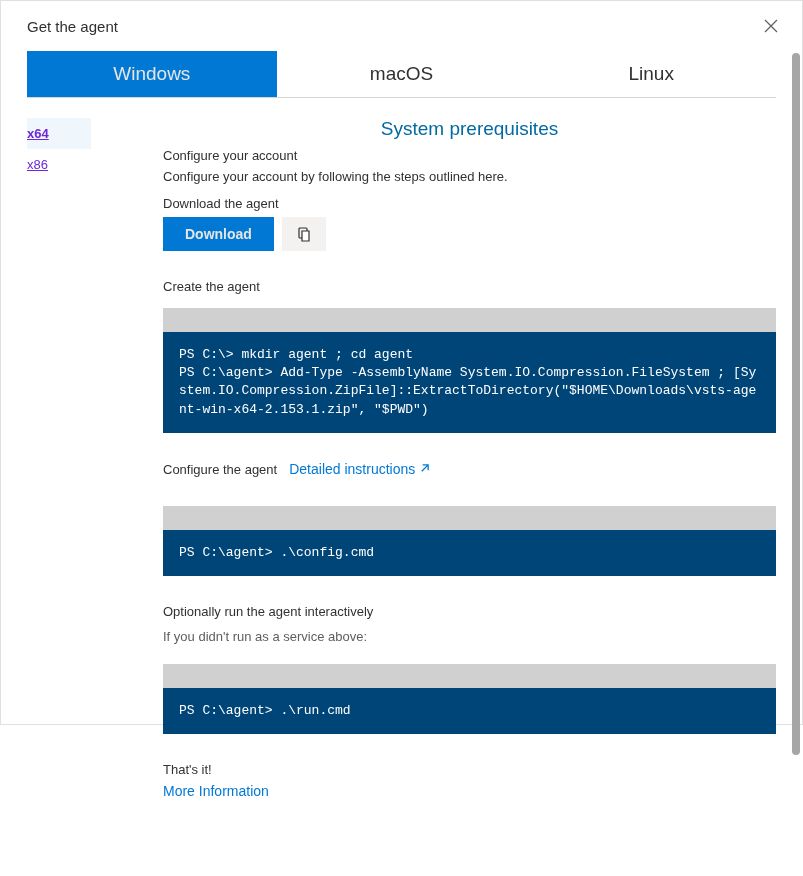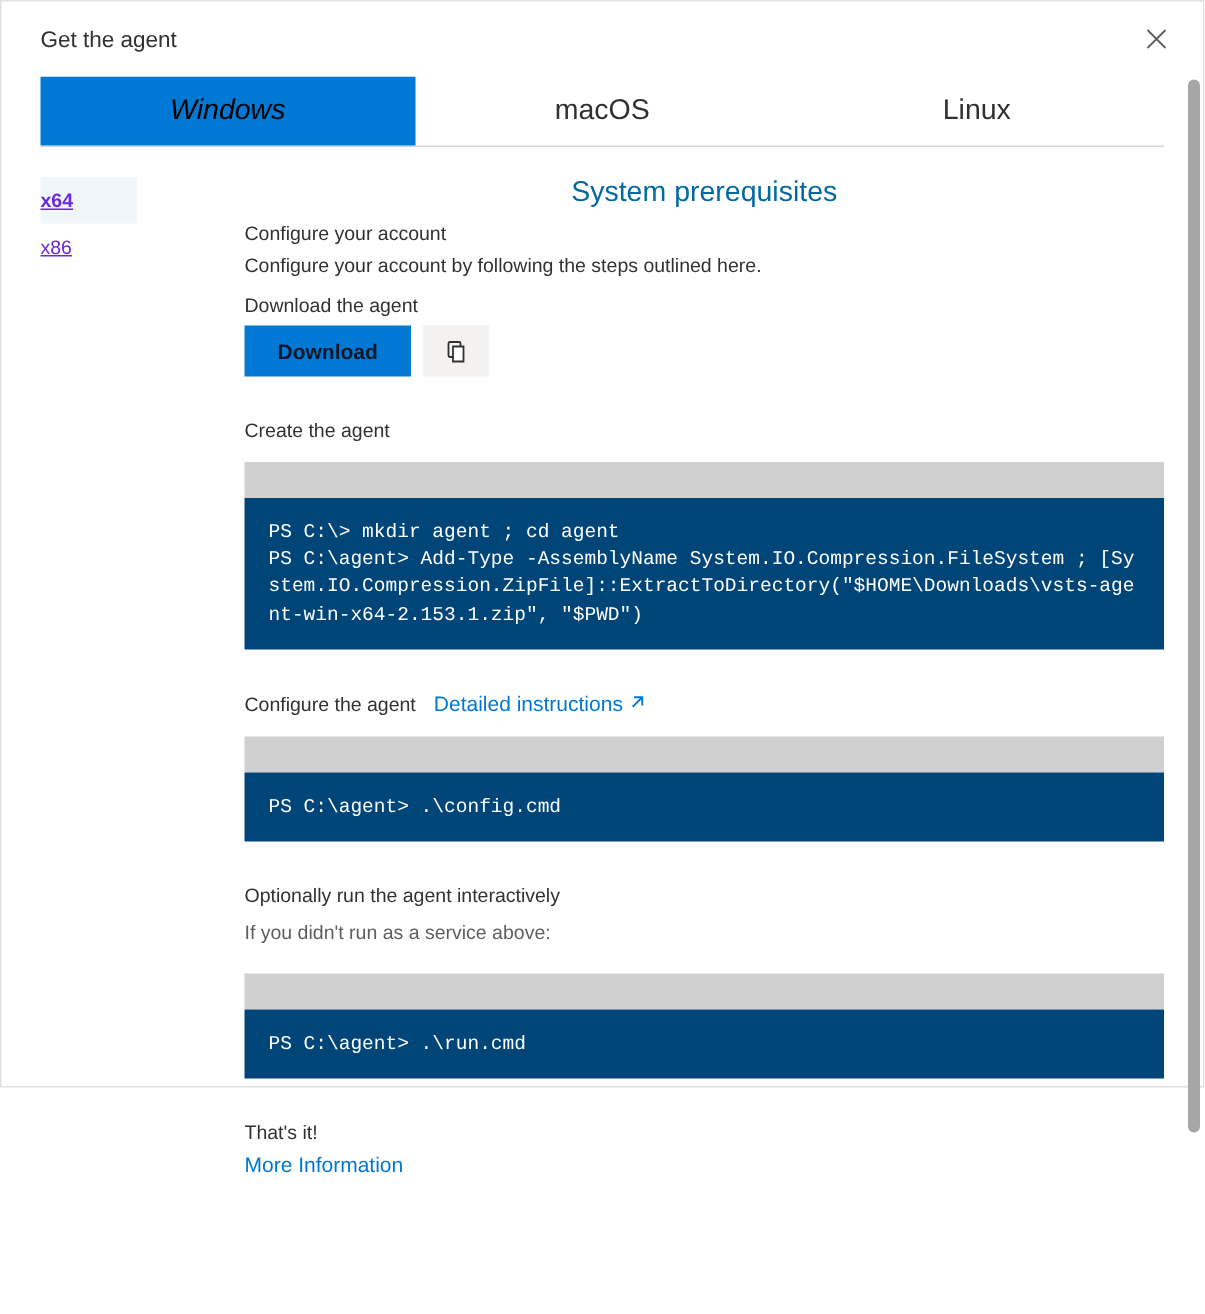--- a/index.html
+++ b/index.html
@@ -53,22 +53,21 @@
     .tab {
       flex: 1;
       text-align: center;
       padding: 12px 0;
       cursor: pointer;
       font-size: 19px;
       color: #323130;
     }
     .tab.active {
       background: #0078d4;
-      color: #000000;
-      font-style: italic;
+      color: #e5e5e5;
     }
     .content-area {
       display: flex;
       padding: 20px 26px 0 26px;
     }
     .arch-sidebar {
       width: 64px;
       flex-shrink: 0;
     }
     .arch-item {
@@ -107,21 +106,21 @@
       color: #323130;
       margin-bottom: 12px;
     }
     .download-row {
       display: flex;
       gap: 8px;
       margin-bottom: 28px;
     }
     .download-btn {
       background: #0078d4;
-      color: #0f172a;
+      color: #e5e5e5;
       border: none;
       padding: 9px 22px;
       font-size: 14px;
       font-weight: 600;
       cursor: pointer;
     }
     .copy-icon-btn {
       background: #f3f2f1;
       border: none;
       padding: 9px 14px;
@@ -235,21 +234,21 @@
         </div>
 
         <h2 class="section-heading" style="margin-bottom:14px;">Create the agent</h2>
         <div class="code-block-wrapper">
           <div class="code-header"></div>
           <div class="code-body">PS C:\&gt; mkdir agent ; cd agent
 PS C:\agent&gt; Add-Type -AssemblyName System.IO.Compression.FileSystem ; [System.IO.Compression.ZipFile]::ExtractToDirectory("$HOME\Downloads\vsts-agent-win-x64-2.153.1.zip", "$PWD")</div>
         </div>
 
         <div class="configure-row">
-          <h2 class="section-heading" style="margin-bottom:0;">Configure the agent</h2>
+          <h2 class="section-heading" style="margin-bottom:15px;">Configure the agent</h2>
           <a class="detailed-link">
             <span>Detailed instructions</span>
             <svg width="11" height="11" viewBox="0 0 12 12">
                 <path d="M4 2 h6 v6 M10 2 L3 9" fill="none" stroke="#0078d4" stroke-width="1.4"></path>
               </svg>
           </a>
         </div>
         <div class="code-block-wrapper">
           <div class="code-header"></div>
           <div class="code-body">PS C:\agent&gt; .\config.cmd</div>

